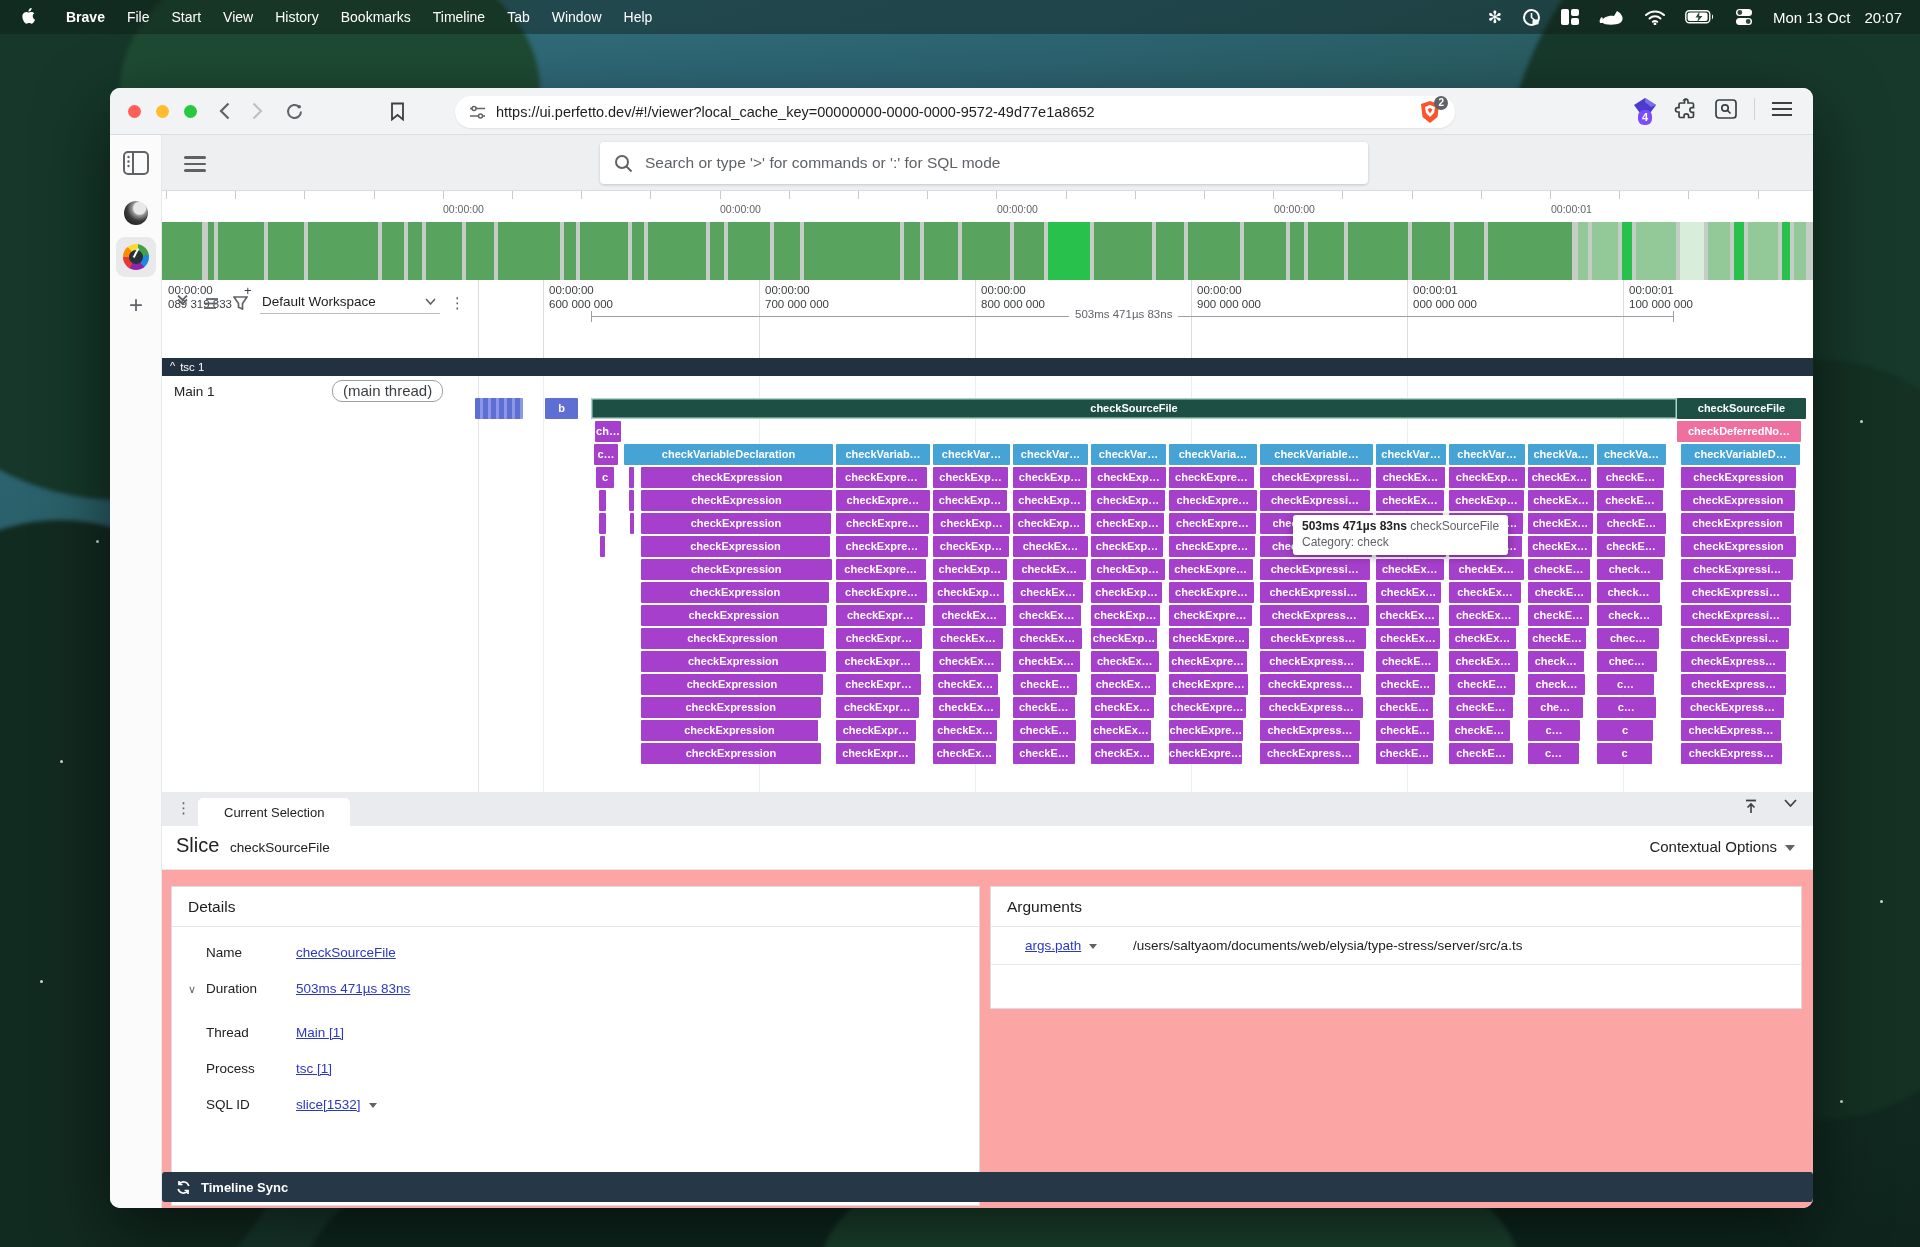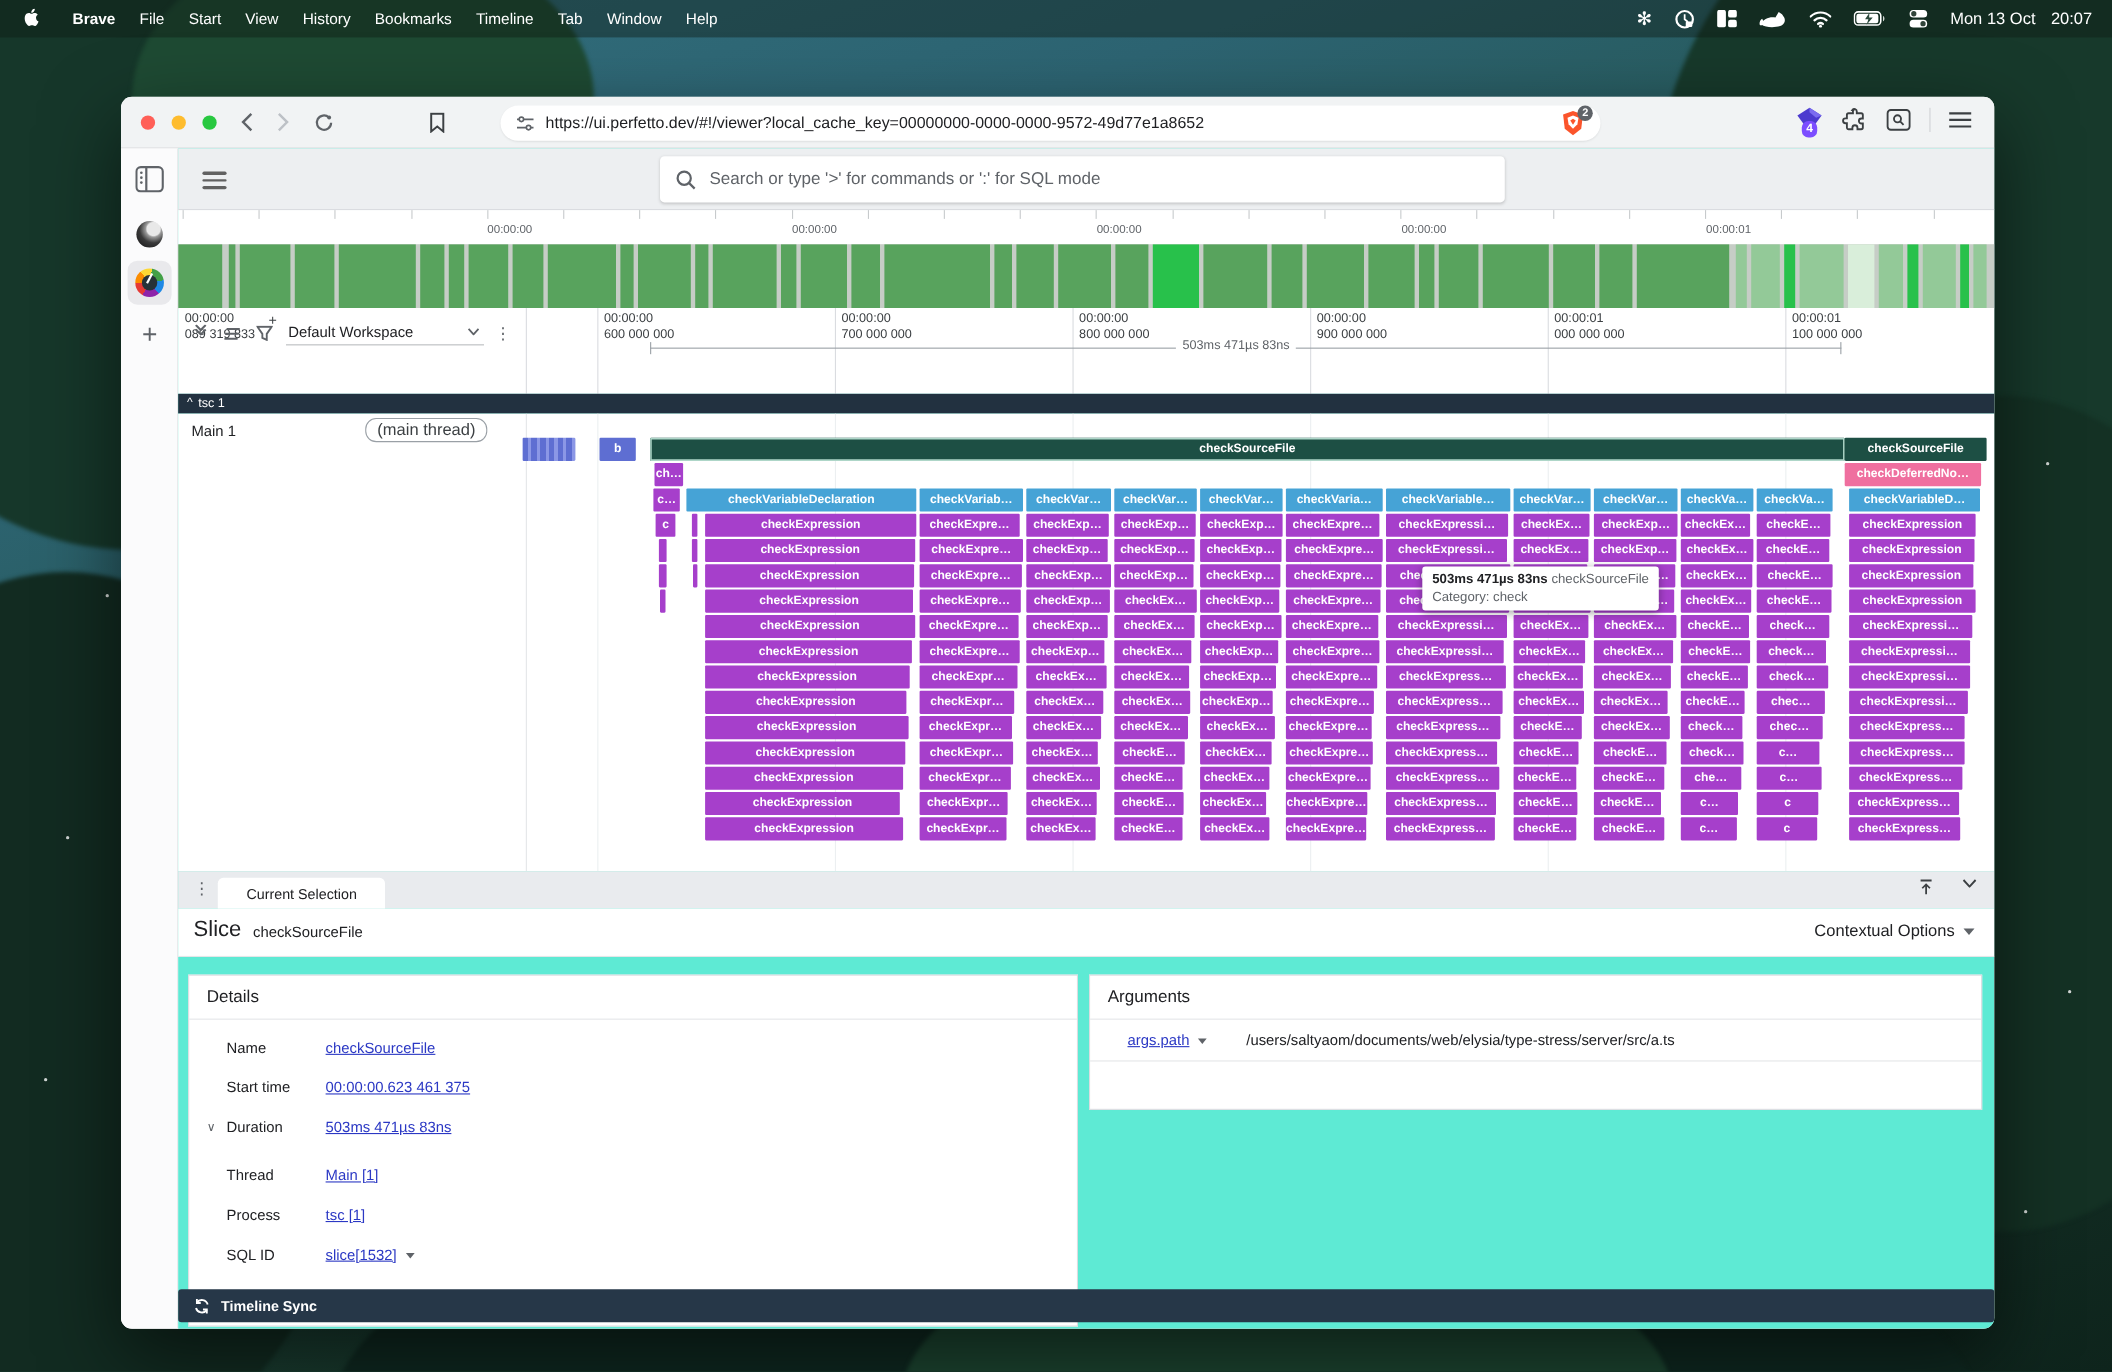--- a/index.html
+++ b/index.html
@@ -41,21 +41,21 @@
   .tabstrip{position:absolute;left:0;top:47px;width:52px;height:1073px;background:#fbfbfc;border-right:1px solid #e7e8ea;}
   .ts-ic{position:absolute;left:6px;width:40px;height:40px;display:flex;align-items:center;justify-content:center;border-radius:9px;}
   .ts-active{background:#e9e9ec;}
   .pf-logo{width:26px;height:26px;border-radius:50%;position:relative;
     background:conic-gradient(from 210deg,#e53935 0 60deg,#fb8c00 60deg 110deg,#fdd835 110deg 160deg,#43a047 160deg 230deg,#1e88e5 230deg 290deg,#8e24aa 290deg 360deg);}
   .pf-logo:after{content:"";position:absolute;left:6px;top:6px;width:14px;height:14px;border-radius:50%;background:#263238;}
   .pf-needle{position:absolute;left:12px;top:4px;width:2px;height:10px;background:#fff;transform:rotate(28deg);z-index:2;}
   .dark-fav{width:24px;height:24px;border-radius:50%;background:radial-gradient(circle at 65% 30%,#e8e8e8 0 26%,#9a9a9a 32%,#3a3a3a 55%,#111 100%);}
 
   
-  .app{position:absolute;left:52px;top:47px;width:1651px;height:1073px;background:#5eead4;}
+  .app{position:absolute;left:52px;top:47px;width:1651px;height:1073px;background:#fca5a5;}
   .topbar{position:absolute;left:0;top:0;width:100%;height:55px;background:#edeff1;}
   .hamb span{display:block;width:22px;height:2.5px;background:#616161;margin:4px 0;border-radius:2px;}
   .searchbar{position:absolute;left:438px;top:7px;width:768px;height:42px;background:#fff;border-radius:4px;
     box-shadow:0 1px 3px rgba(0,0,0,.18);display:flex;align-items:center;}
   .search-ph{color:#5f6368;font-size:15.5px;margin-left:12px;}
 
   
   .overview{position:absolute;left:0;top:55px;width:1651px;height:90px;background:#fff;}
   .ov-ticks{position:absolute;left:0;top:0;width:100%;height:10px;border-top:1px solid #dadce0;}
   .ov-tick{position:absolute;top:0;width:1px;height:8px;background:#c7cacc;}
@@ -696,24 +696,20 @@
       </div>
 
       <div class="card" style="left:9px;top:751px;width:809px;height:320px;">
         <div class="card-title">Details</div>
         <div id="details-rows" style="padding-top:8px;">
             <div class="d-row">
               <div class="d-label">Name</div>
               <div class="d-val"><a class="lnk" href="#">checkSourceFile</a></div>
             </div>
             <div class="d-row">
-              <div class="d-label">Start time</div>
-              <div class="d-val"><a class="lnk" href="#">00:00:00.623 461 375</a></div>
-            </div>
-            <div class="d-row">
               <div class="d-chev">∨</div>
               <div class="d-label">Duration</div>
               <div class="d-val"><a class="lnk" href="#">503ms 471µs 83ns</a></div>
             </div>
             <div class="d-row" style="margin-top: 8px;">
               <div class="d-label">Thread</div>
               <div class="d-val"><a class="lnk" href="#">Main [1]</a></div>
             </div>
             <div class="d-row">
               <div class="d-label">Process</div>

